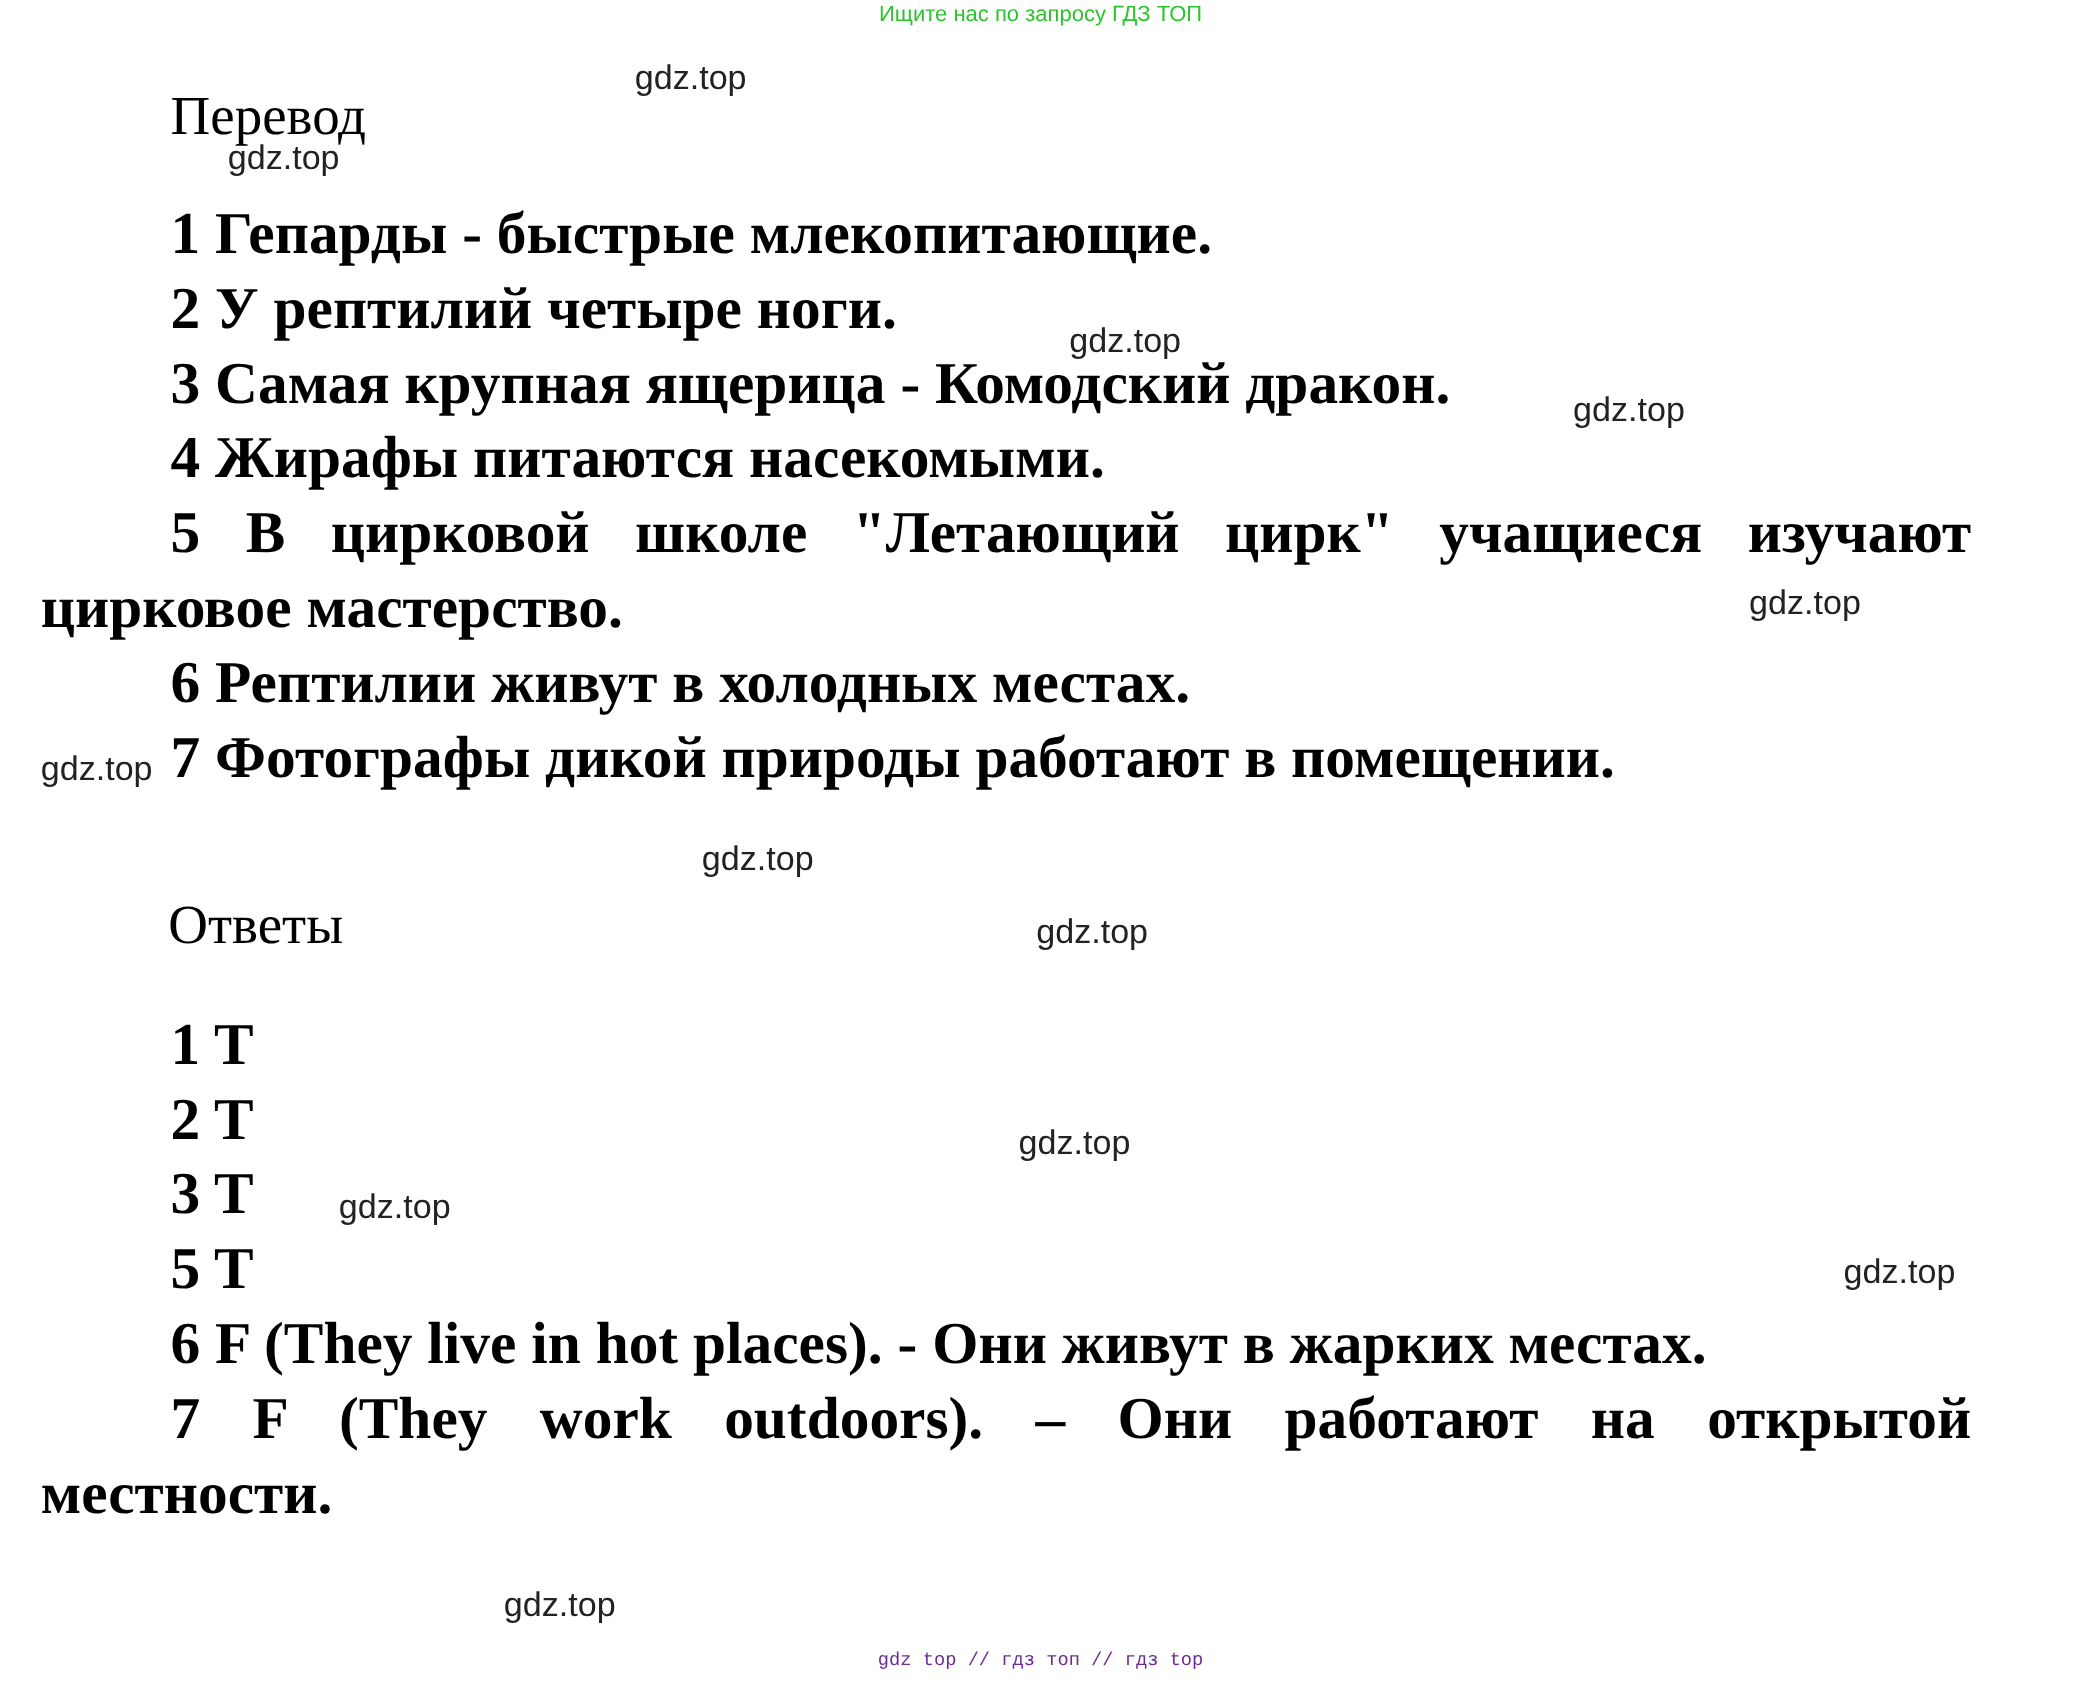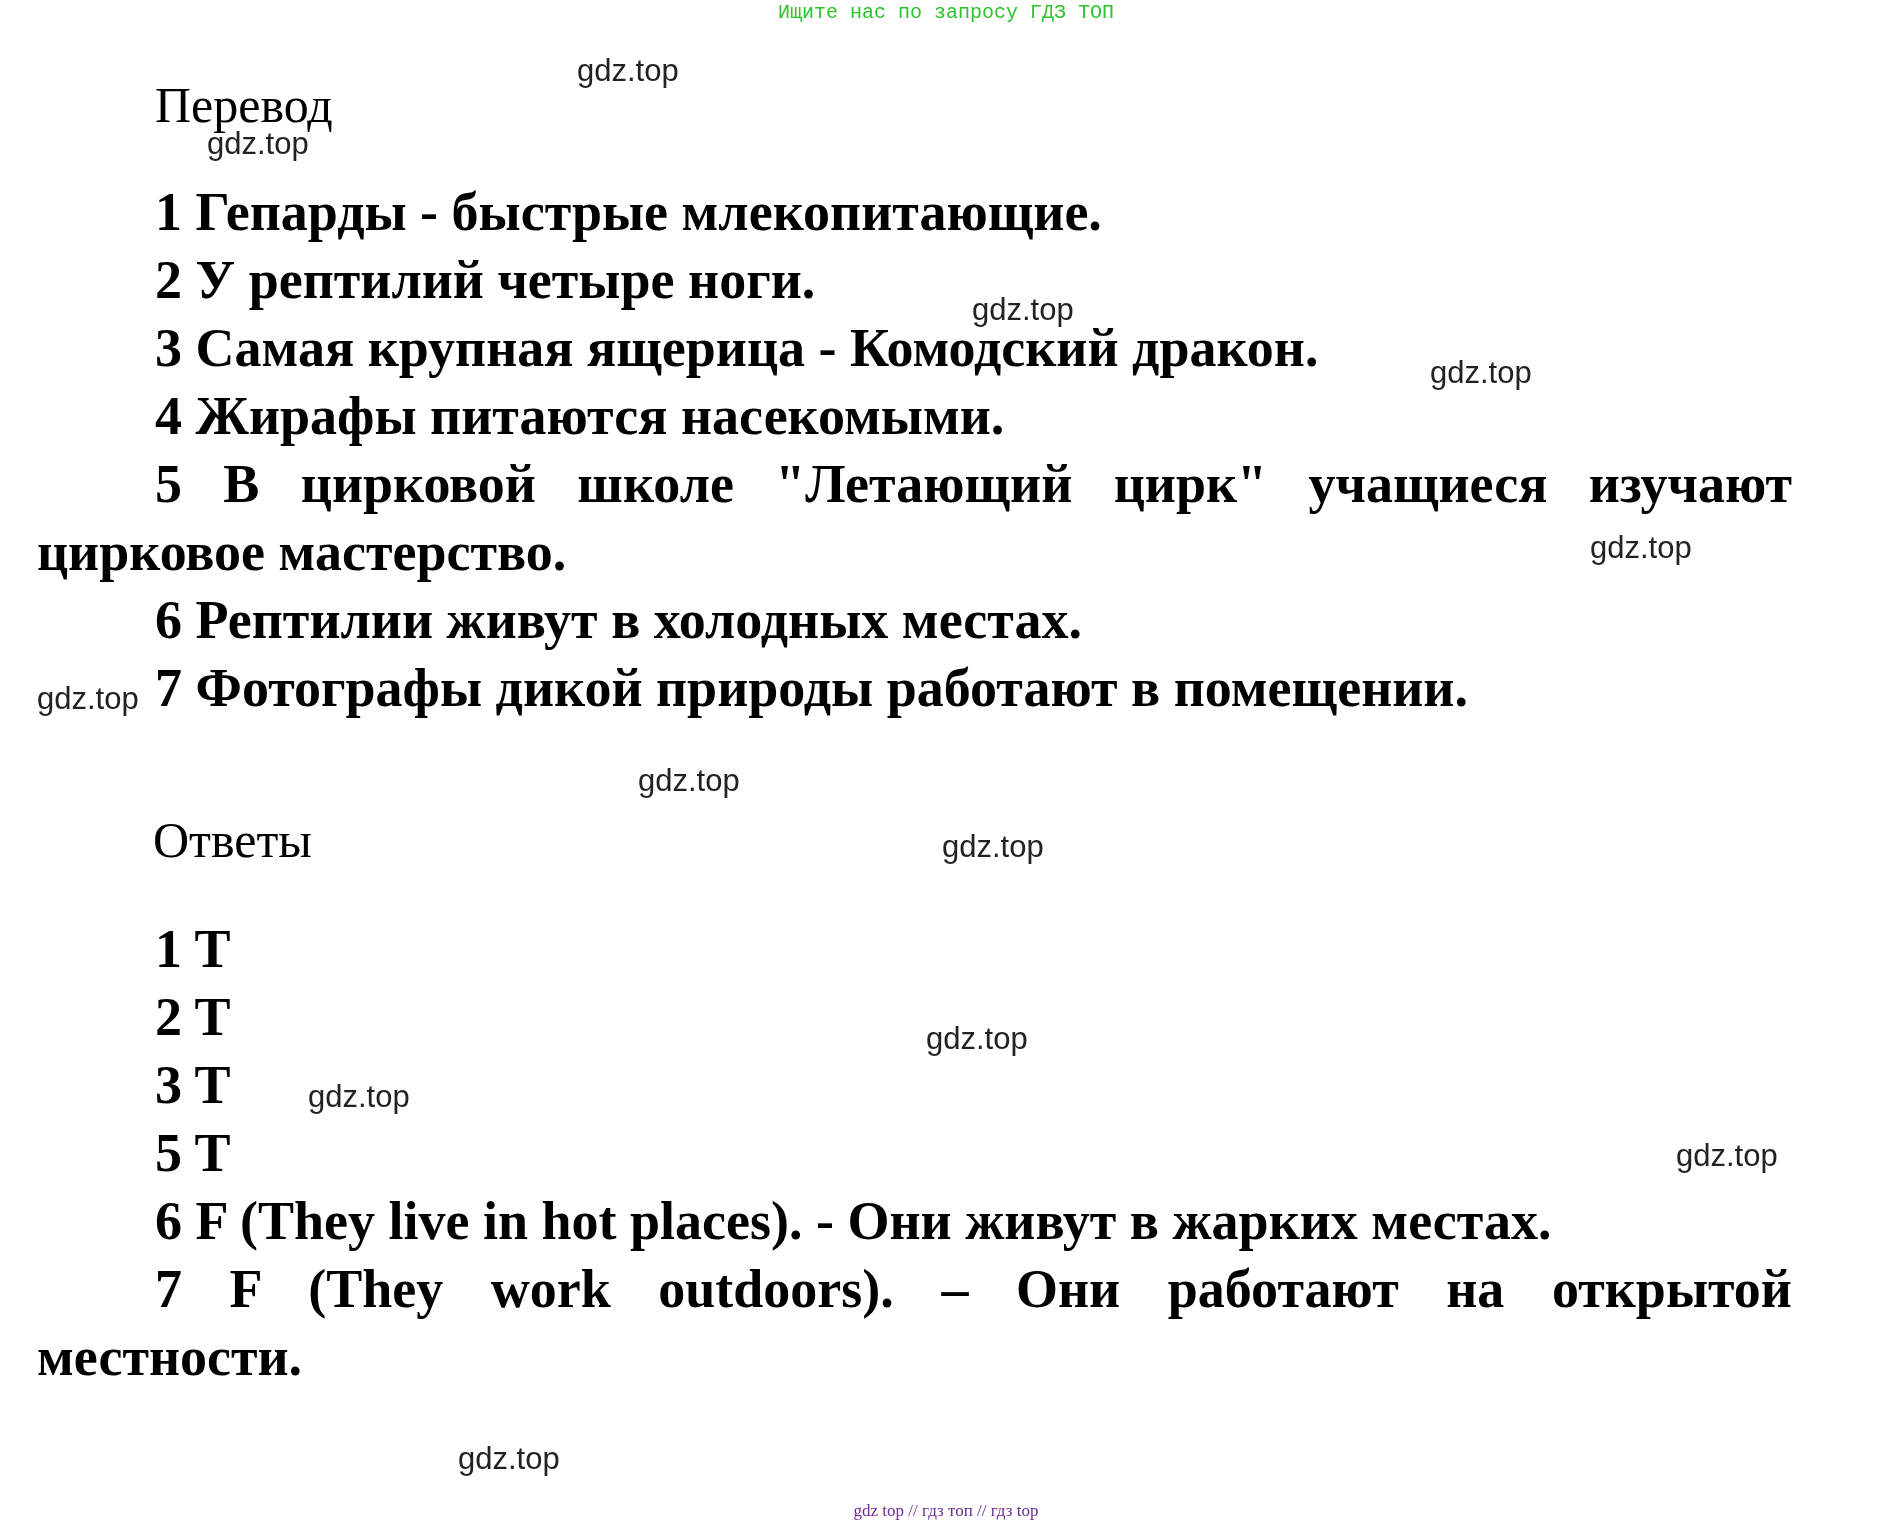--- a/index.html
+++ b/index.html
@@ -14,21 +14,21 @@
     background:#ffffff;
     position:relative;
     overflow:hidden;
     font-family:"Liberation Serif", serif;
     color:var(--ink);
   }
   
   .promo{
     position:absolute;top:2px;left:0;right:0;
     text-align:center;
-    font-family:Liberation Mono, monospace;
+    font-family:Liberation Sans, sans-serif;
     font-size:20px;line-height:22px;
     color:var(--promo-green);
   }
   
   .heading{
     position:absolute;
     font-family:"Liberation Serif", serif;
     font-weight:normal;
     font-size:50px;line-height:1;
     white-space:nowrap;
@@ -67,21 +67,21 @@
   .wm.w7{left:638px;top:765px;}
   .wm.w8{left:942px;top:831px;}
   .wm.w9{left:926px;top:1023px;}
   .wm.w10{left:308px;top:1081px;}
   .wm.w11{left:1676px;top:1140px;}
   .wm.w12{left:458px;top:1443px;}
   
   .footer{
     position:absolute;top:1500px;left:0;right:0;
     text-align:center;
-    font-family:Liberation Serif, serif;
+    font-family:Liberation Mono, monospace;
     font-size:17px;line-height:22px;
     color:var(--footer-purple);
   }
 </style>
 </head>
 <body>
 
 <div class="promo">Ищите нас по запросу ГДЗ ТОП</div>
 
 <span class="wm w1">gdz.top</span>

